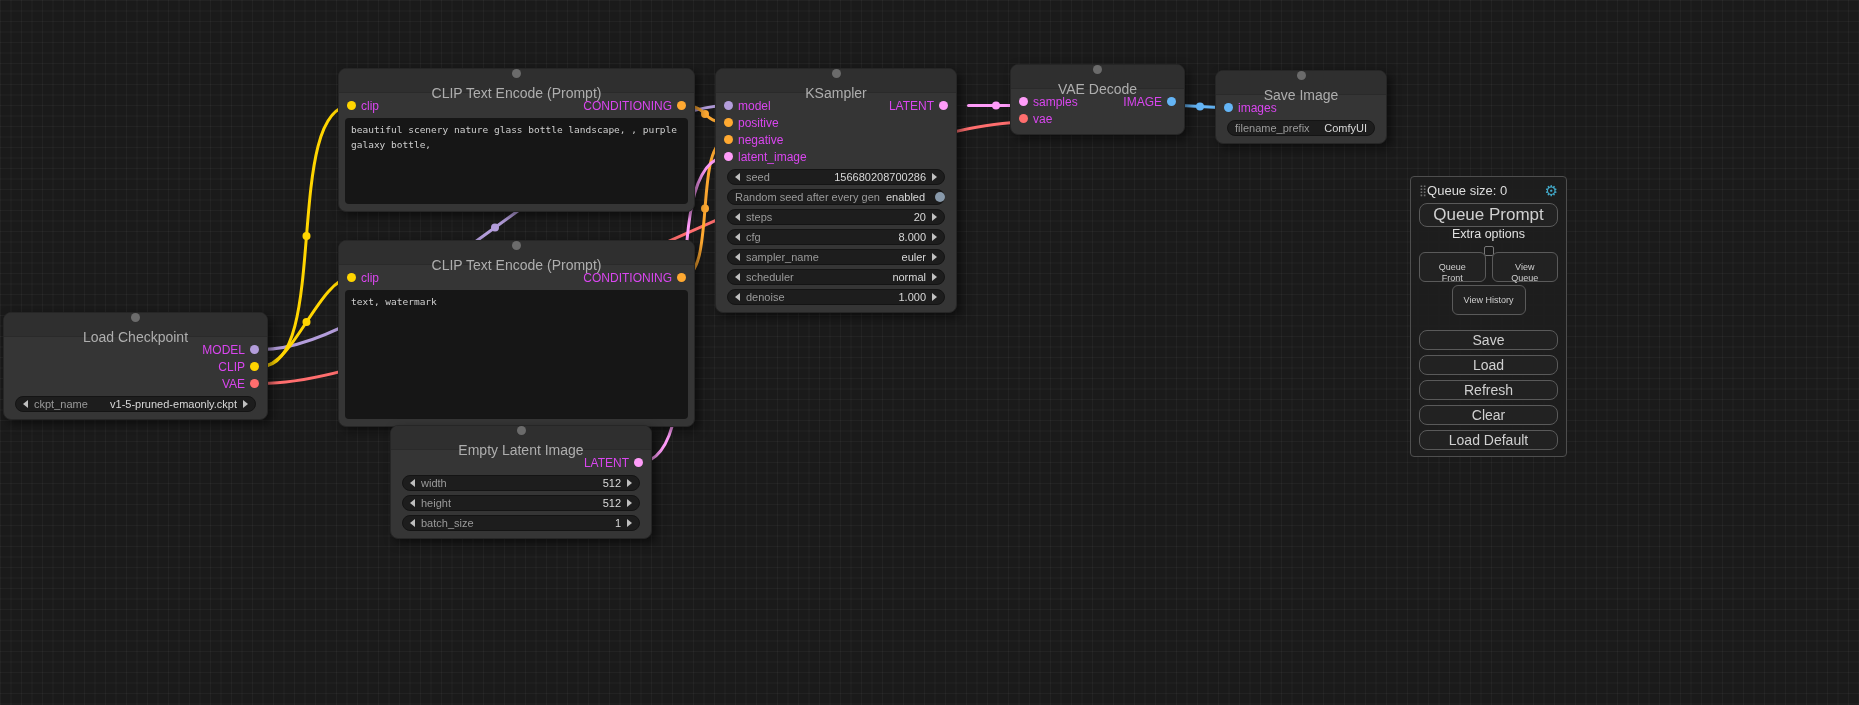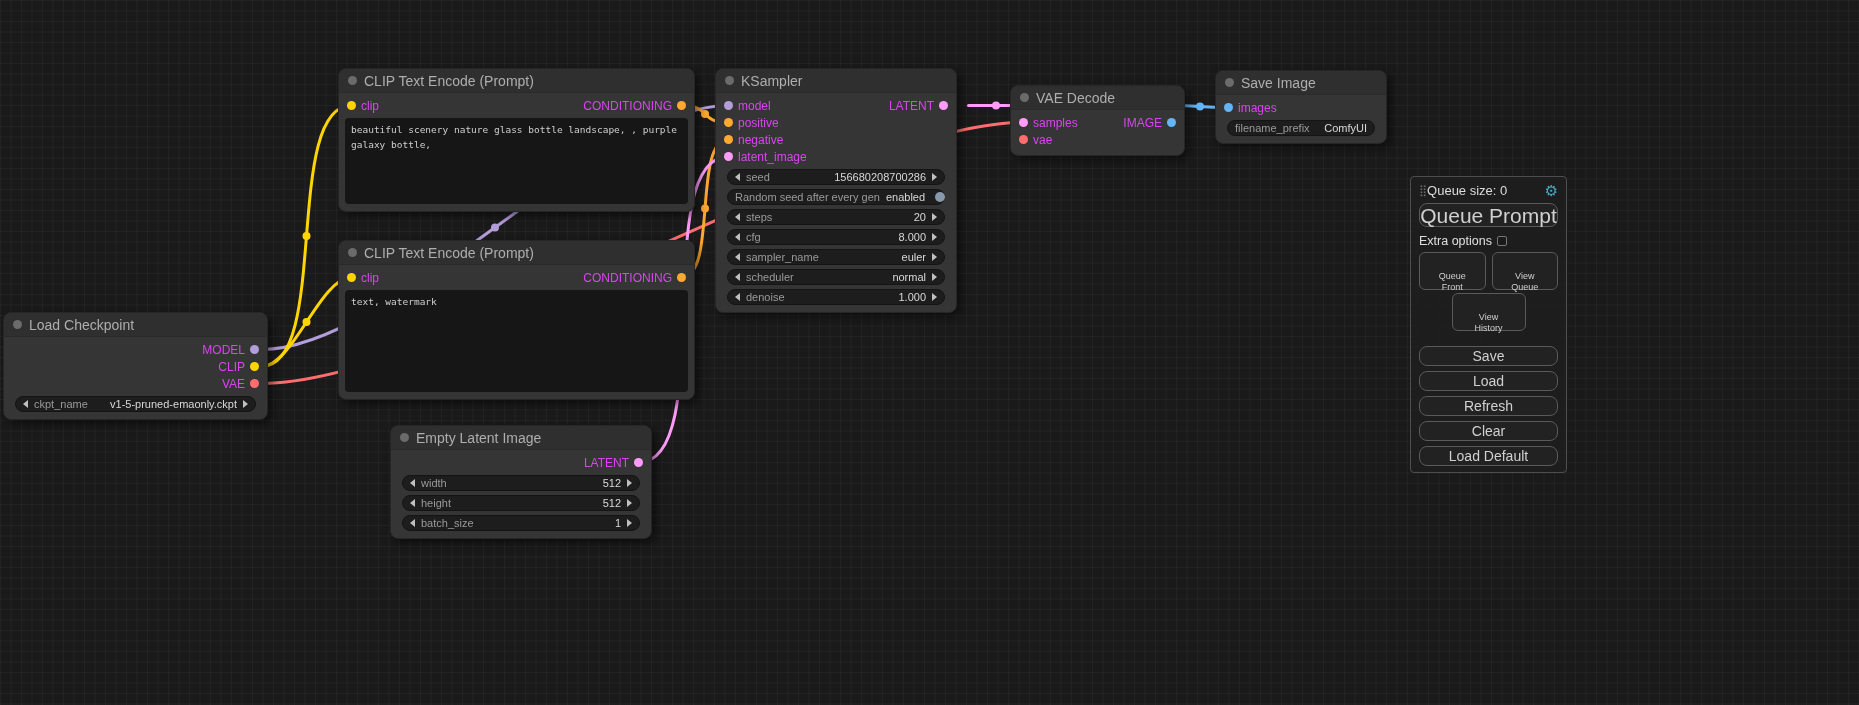--- a/index.html
+++ b/index.html
@@ -8,21 +8,21 @@
   #canvas{position:relative;width:1859px;height:705px;background-color:#1a1a1a;
     background-image:
       linear-gradient(rgba(255,255,255,0.035) 1px, transparent 1px),
       linear-gradient(90deg, rgba(255,255,255,0.035) 1px, transparent 1px);
     background-size:10.5px 10.5px;}
   #links{position:absolute;left:0;top:0;width:1859px;height:705px;z-index:1;}
 
   .node{position:absolute;z-index:2;background:#353535;border:1px solid #262626;
     border-radius:8px;box-shadow:4px 4px 10px rgba(0,0,0,0.5);color:#ccc;}
   .ntitle{height:24px;background:#2f2f2f;border-radius:7px 7px 0 0;display:flex;
-    align-items:center;padding:0 9px;gap:7px;border-bottom:1px solid #2a2a2a;}
+    align-items:center;padding:0 9px;gap:7px;border-bottom:1px solid #2a2a2a;flex-direction:column;}
   .ttext{font-size:14px;color:#aeaeae;white-space:nowrap;}
   .ndot{width:9px;height:9px;border-radius:50%;background:#6b6b6b;flex:none;}
   .nbody{padding:4px 0 7px;}
   .slotrow{height:17px;display:flex;align-items:center;}
   .slot{display:flex;align-items:center;gap:5px;height:17px;}
   .slot.in{padding-left:8px;}
   .slot.out{margin-left:auto;padding-right:8px;}
   .sdot{width:9px;height:9px;border-radius:50%;flex:none;background:#888;}
   .slabel{font-size:12px;color:#d946ef;white-space:nowrap;}
   .widget{height:16px;margin:4px 11px 0;background:#1d1d1d;border:1px solid #141414;
@@ -39,25 +39,25 @@
 
   #menu{position:absolute;left:1410px;top:176px;width:157px;z-index:3;
     background:rgba(30,30,30,0.97);border:1px solid #4e4e4e;border-radius:4px;
     padding:4px 8px 6px;display:flex;flex-direction:column;color:#ddd;}
   .mhead{display:flex;align-items:center;height:18px;margin-bottom:4px;}
   .drag{color:#6f6f6f;font-size:11px;line-height:1;}
   .qsize{flex:1;text-align:left;font-size:13px;color:#dcdcdc;}
   .gear{color:#41a8c8;font-size:15px;line-height:1;}
   .btn{background:#222;border:1px solid #5a5a5a;border-radius:8px;color:#d0d0d0;
     font-family:inherit;display:block;cursor:pointer;}
-  .btn.big{height:24px;font-size:21px;margin-bottom:6px;width:100%;}
+  .btn.big{height:24px;font-size:17px;margin-bottom:6px;width:100%;}
   .btn.med{height:20px;font-size:14px;margin-top:5px;width:100%;}
-  .btn.sm{height:30px;font-size:9px;border-radius:6px;flex:1;padding:18px;line-height:11px;}
-  .extra{display:flex;align-items:center;gap:5px;
-    font-size:12.5px;height:16px;margin-bottom:3px;color:#e0e0e0;}
+  .btn.sm{height:30px;font-size:9px;border-radius:6px;flex:1;padding:9px;line-height:11px;}
+  .extra{display:flex;align-items:center;justify-content:center;gap:5px;
+    font-size:12.5px;height:16px;margin-bottom:3px;color:#e0e0e0;flex-direction:column;}
   .checkbox{width:10px;height:10px;background:#1a1a1a;border:1px solid #777;border-radius:2px;flex:none;}
   .smrow{display:flex;gap:6px;margin-bottom:3px;}
   .smrow.center{justify-content:center;margin-bottom:10px;}
   .smrow.center .btn.sm{flex:0 0 74px;}
 </style>
 </head>
 <body>
 
 <div id="canvas">
   <svg id="links">
@@ -143,21 +143,21 @@
       <div class="slotrow">
         <span class="slot in">
           <span class="sdot" style="background: rgb(255, 213, 0);"></span>
           <span class="slabel">clip</span>
         </span>
         <span class="slot out">
           <span class="slabel">CONDITIONING</span>
           <span class="sdot" style="background: rgb(255, 169, 49);"></span>
         </span>
       </div>
-      <div class="prompt" style="height:102px;">text, watermark</div>
+      <div class="prompt" style="height:129px;">text, watermark</div>
     </div>
   </div>
 
   <div class="node" style="left:390px;top:425px;width:262px;">
     <div class="ntitle">
       <span class="ndot"></span>
       <span class="ttext">Empty Latent Image</span>
     </div>
     <div class="nbody">
       <div class="slotrow">
@@ -259,21 +259,21 @@
       </div>
       <div class="widget">
         <span class="arrow l"></span>
         <span class="wlabel">denoise</span>
         <span class="wvalue">1.000</span>
         <span class="arrow r"></span>
       </div>
     </div>
   </div>
 
-  <div class="node" style="left:1010px;top:85px;width:175px;">
+  <div class="node" style="left:1010px;top:64px;width:175px;">
     <div class="ntitle">
       <span class="ndot"></span>
       <span class="ttext">VAE Decode</span>
     </div>
     <div class="nbody">
       <div class="slotrow">
         <span class="slot in">
           <span class="sdot" style="background: rgb(255, 156, 249);"></span>
           <span class="slabel">samples</span>
         </span>

